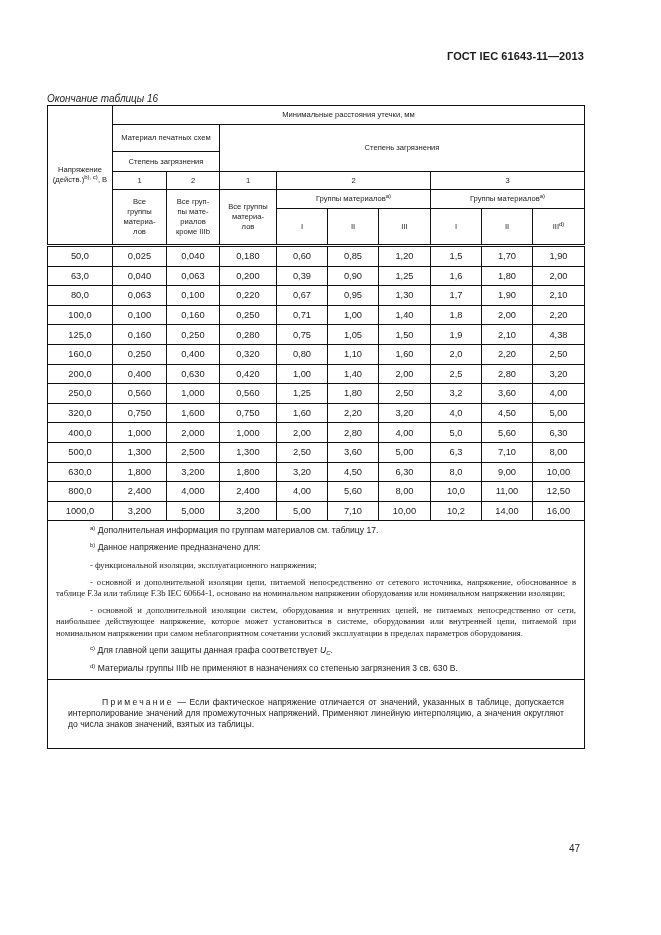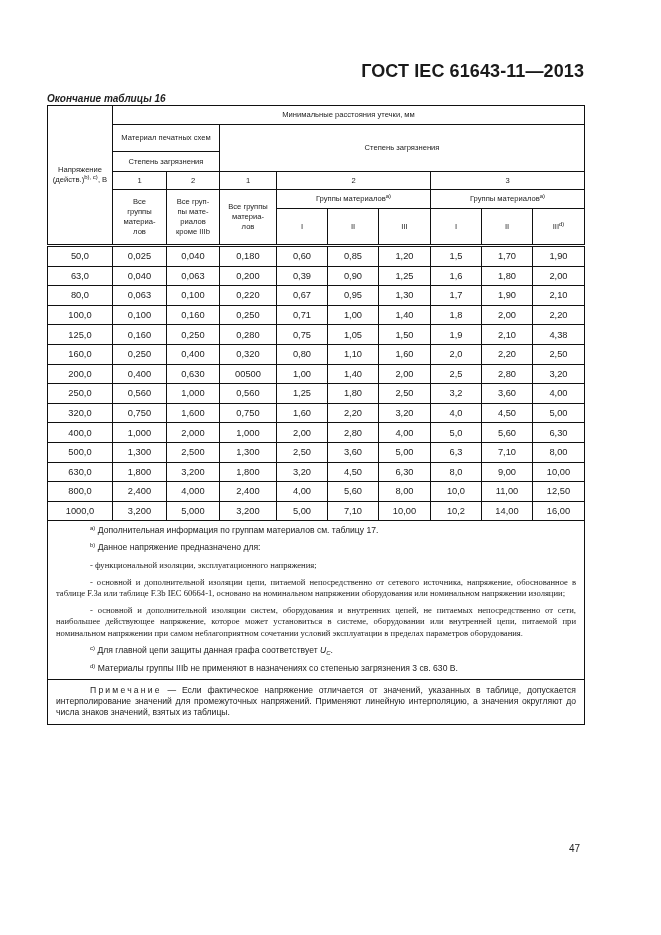--- a/index.html
+++ b/index.html
@@ -1,26 +1,26 @@
 <!DOCTYPE html>
 <html><head>
 <meta charset="utf-8">
 <style>
   html, body { margin: 0; padding: 0; background: #ffffff; }
   body {
     width: 661px; height: 935px; position: relative; overflow: hidden;
     font-family: "Liberation Sans", "DejaVu Sans", sans-serif; color: #1a1a1a;
   }
   .doc-header {
-    position: absolute; top: 61px; right: 77px;
-    font-weight: bold; font-size: 18px; letter-spacing: 0.1px;
+    position: absolute; top: 50px; right: 77px;
+    font-weight: bold; font-size: 11px; letter-spacing: 0.1px;
   }
   .table-caption {
     position: absolute; top: 93px; left: 47px;
-    font-style: italic; font-size: 10px; color: #222; font-weight: bold;
+    font-style: italic; font-size: 10px; color: #222;
   }
   .main-table {
     position: absolute; top: 105px; left: 47px; width: 537px;
     border-collapse: collapse; table-layout: fixed;
     font-size: 8.6px; color: #222;
   }
   .main-table td, .main-table th {
     border: 1px solid #111; text-align: center; vertical-align: middle;
     padding: 0; font-weight: normal; line-height: 1.3;
   }
@@ -42,21 +42,21 @@
   .notes-cell p.ind { text-indent: 34px; }
   .notes-cell p.ind2 { text-indent: 34px; font-family: Liberation Serif, serif; }
   .notes-cell p:last-child { margin-bottom: 0; }
   .notes-cell sup { font-size: 6px; vertical-align: 3px; line-height: 0; }
   .notes-cell .uc { font-style: italic; }
   .notes-cell .uc sub { font-size: 6px; font-style: italic; vertical-align: -2px; }
   .note-cell {
     text-align: left !important; padding: 5px 8px 6px 8px !important;
     font-size: 8.6px; line-height: 1.42; color: #222;
   }
-  .note-cell p { margin: 0; text-align: justify; text-indent: 34px; }
+  .note-cell p { margin: 12px; text-align: justify; text-indent: 34px; }
   .spaced { letter-spacing: 2.2px; }
   .page-number {
     position: absolute; top: 843px; left: 569px; font-size: 10px; color: #222; text-align: center;
   }
 </style>
 </head>
 <body>
 
 <div class="doc-header">ГОСТ IEC 61643-11—2013</div>
 <div class="table-caption">Окончание таблицы 16</div>
@@ -181,21 +181,21 @@
         <td>1,10</td>
         <td>1,60</td>
         <td>2,0</td>
         <td>2,20</td>
         <td>2,50</td>
       </tr>
       <tr>
         <td>200,0</td>
         <td>0,400</td>
         <td>0,630</td>
-        <td>00500</td>
+        <td>0,420</td>
         <td>1,00</td>
         <td>1,40</td>
         <td>2,00</td>
         <td>2,5</td>
         <td>2,80</td>
         <td>3,20</td>
       </tr>
       <tr>
         <td>250,0</td>
         <td>0,560</td>

